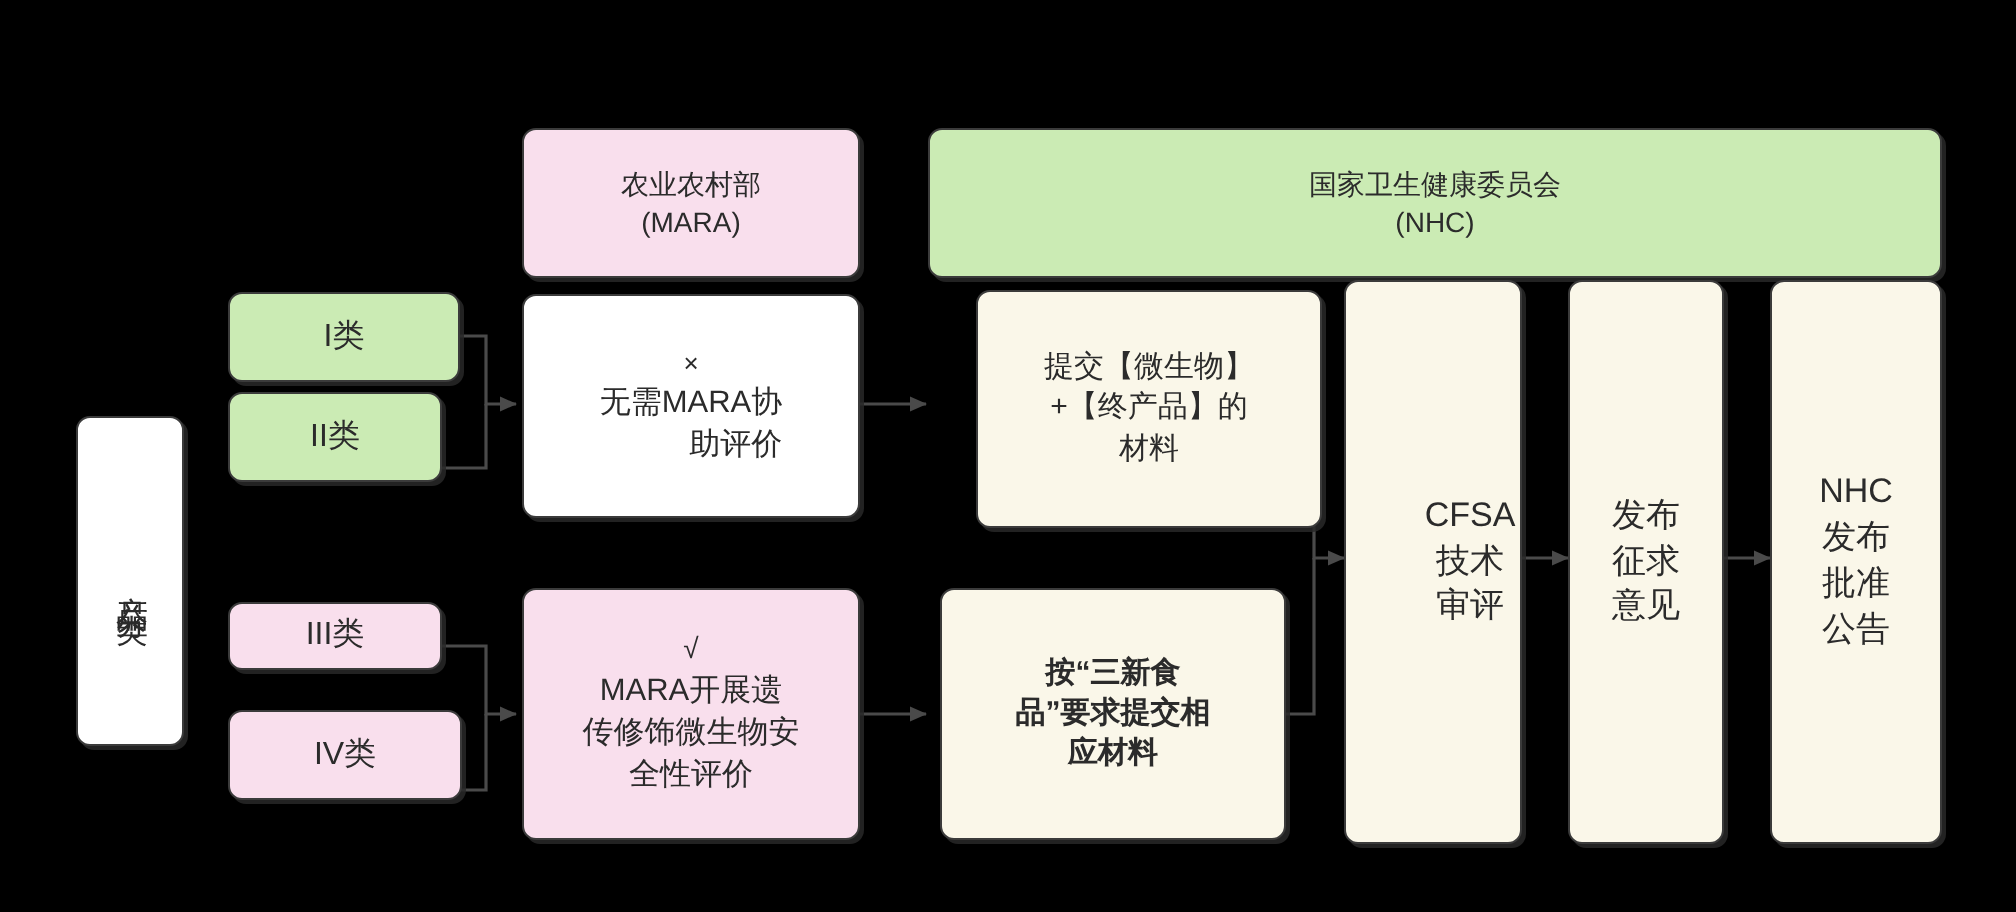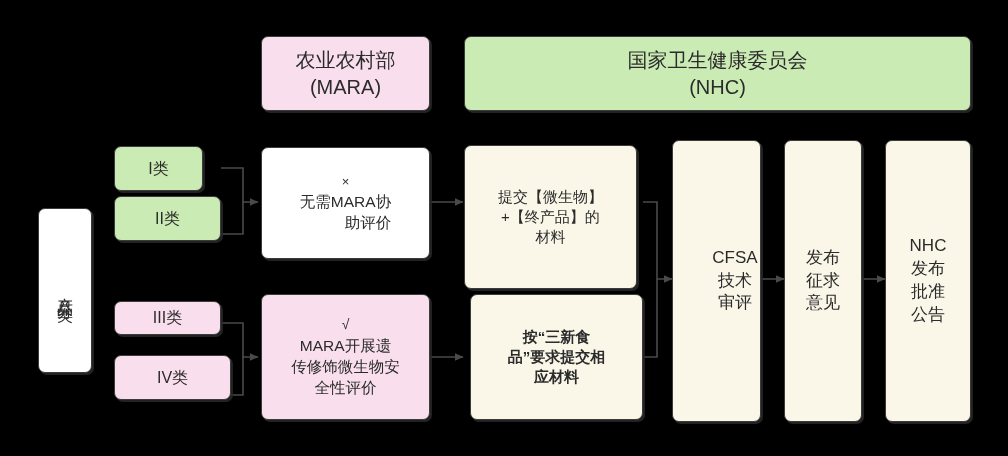--- a/index.html
+++ b/index.html
@@ -27,21 +27,21 @@
     color: #2b2b2b;
     line-height: 1.34;
     white-space: pre-line;
     box-shadow: 2px 2px 0 rgba(40,40,40,0.85);
   }
   .fill-green  { background: #cbebb4; }
   .fill-pink   { background: #f9dfed; }
   .fill-white  { background: #ffffff; }
   .fill-beige  { background: #faf7e9; }
 
-  .hdr { font-size: 20px; }
+  .hdr { font-size: 14px; margin-top: 28px; }
   .cls { font-size: 16px; }
   .mid { font-size: 15.5px; }
   .beige-txt { font-size: 15px; }
   .tall-txt { font-size: 17px; }
   .bold-txt { font-weight: bold; }
 
   .vert-label {
     writing-mode: vertical-rl;
     text-orientation: upright;
     letter-spacing: 3px;
@@ -89,42 +89,42 @@
   <div class="node fill-pink hdr" style="left:261px; top:36px; width:169px; height:75px;">农业农村部
 (MARA)</div>
 
   <div class="node fill-green hdr" style="left:464px; top:36px; width:507px; height:75px;">国家卫生健康委员会
 (NHC)</div>
 
   <div class="node fill-white" style="left:38px; top:208px; width:54px; height:165px;">
     <span class="vert-label">产品分类</span>
   </div>
 
-  <div class="node fill-green cls" style="left:114px; top:146px; width:89px; height:45px;">I类</div>
+  <div class="node fill-green cls" style="left:114px; top:146px; width:116px; height:45px;">I类</div>
 
   <div class="node fill-green cls" style="left:114px; top:196px; width:107px; height:45px;text-align:center;">II类</div>
 
   <div class="node fill-pink cls" style="left:114px; top:301px; width:107px; height:34px;">III类</div>
 
   <div class="node fill-pink cls" style="left:114px; top:355px; width:117px; height:45px;">IV类</div>
 
   <div class="node fill-white mid" style="left:261px; top:147px; width:169px; height:112px; flex-direction:column; justify-content:center;">
     <span style="font-size:13px; display:block; margin-bottom:2px;">×</span>
     <span style="display:block; white-space:pre-line;text-align:right;">无需MARA协
 助评价</span>
   </div>
 
   <div class="node fill-pink mid" style="left:261px; top:294px; width:169px; height:126px; flex-direction:column; justify-content:center;">
     <span style="font-size:14px; display:block; margin-bottom:2px;">√</span>
     <span style="display:block; white-space:pre-line;">MARA开展遗
 传修饰微生物安
 全性评价</span>
   </div>
 
-  <div class="node fill-beige beige-txt" style="left:464px; top:145px; width:173px; height:144px;">提交【微生物】
+  <div class="node fill-beige beige-txt" style="left:488px; top:145px; width:173px; height:119px;">提交【微生物】
 +【终产品】的
 材料</div>
 
   <div class="node fill-beige beige-txt bold-txt" style="left:470px; top:294px; width:173px; height:126px;">按“三新食
 品”要求提交相
 应材料</div>
 
   <div class="node fill-beige tall-txt" style="left:672px; top:140px; width:89px; height:282px;padding-left:37px;">CFSA
 技术
 审评</div>

